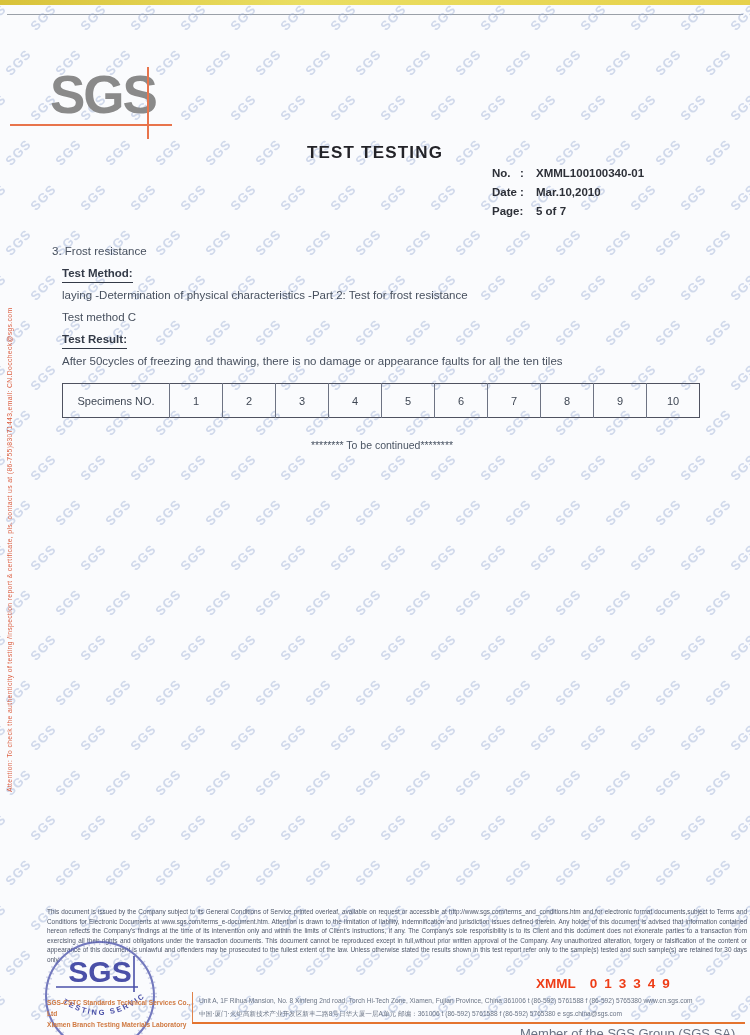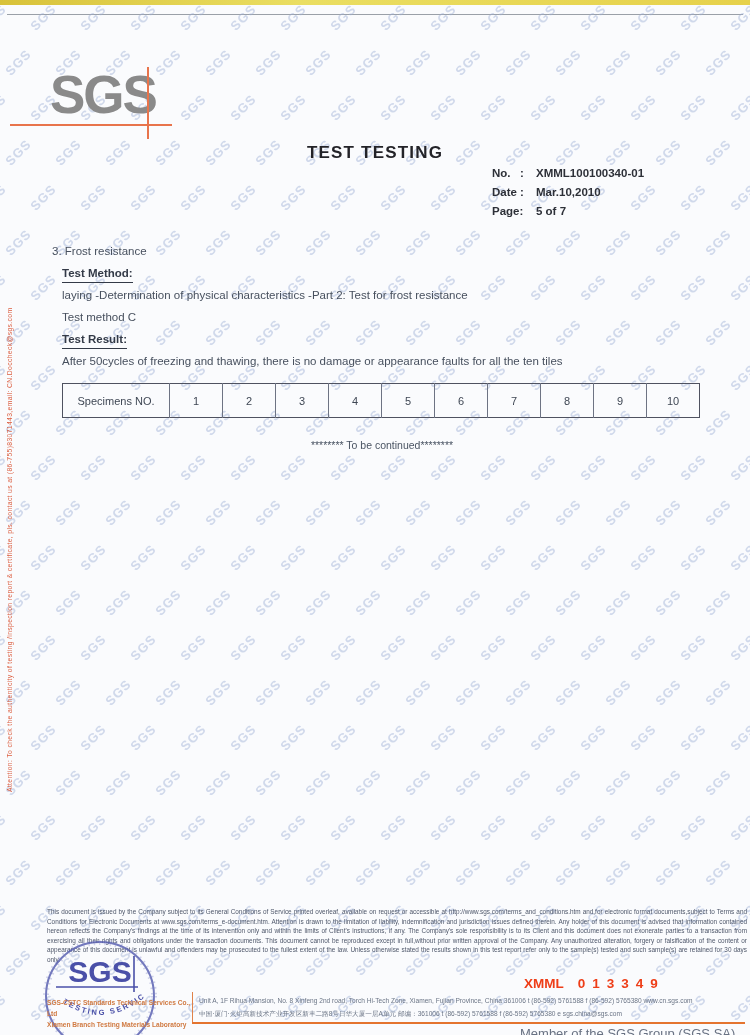--- a/index.html
+++ b/index.html
@@ -43,21 +43,21 @@
   .continued{text-align:center;margin-top:21px;font-size:10.5px;color:#4a5463;}
   
   .disclaimer{position:absolute;left:47px;top:907px;width:700px;font-size:6.4px;line-height:9.6px;
     color:#4e576a;text-align:justify;}
   .stamp{position:absolute;left:36px;top:940px;}
   .company{position:absolute;left:47px;top:997px;font-size:6.6px;font-weight:700;color:#d07a42;line-height:11px;width:148px;}
   .addr-divider{position:absolute;left:192px;top:992px;width:1.2px;height:30px;background:#e0824a;}
   .addr{position:absolute;left:199px;top:994px;width:546px;font-size:6.6px;color:#6b7586;line-height:13px;white-space:nowrap;overflow:hidden;}
   .footer-rule{position:absolute;left:192px;top:1022px;width:553px;height:1.5px;background:#e4742f;}
   .member{position:absolute;left:520px;top:1026px;font-size:13px;color:#697283;}
-  .docno{position:absolute;left:524px;top:976px;font-weight:700;font-size:13.5px;color:#ee3d17;}
+  .docno{position:absolute;left:536px;top:976px;font-weight:700;font-size:13.5px;color:#ee3d17;}
   .docno .digits{letter-spacing:7px;margin-left:14px;}
 </style>
 </head>
 <body>
 
 <div class="page">
 
   <div class="top-strip"></div>
   <div class="top-line"></div>
   <div class="watermark">

